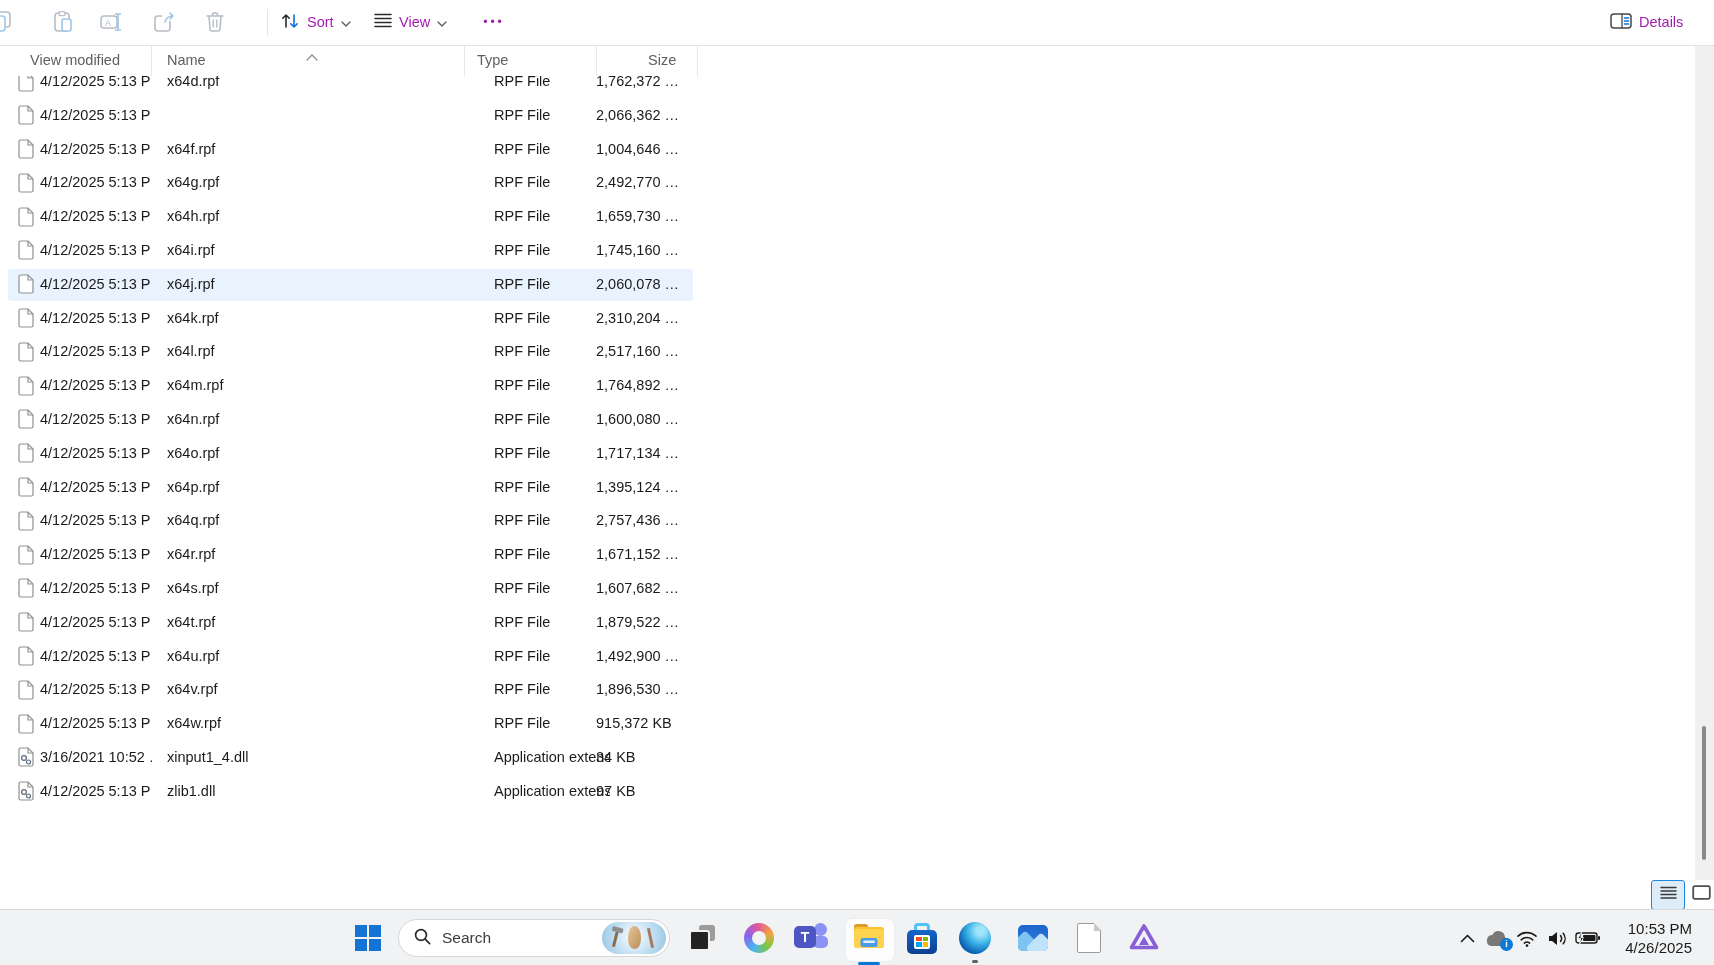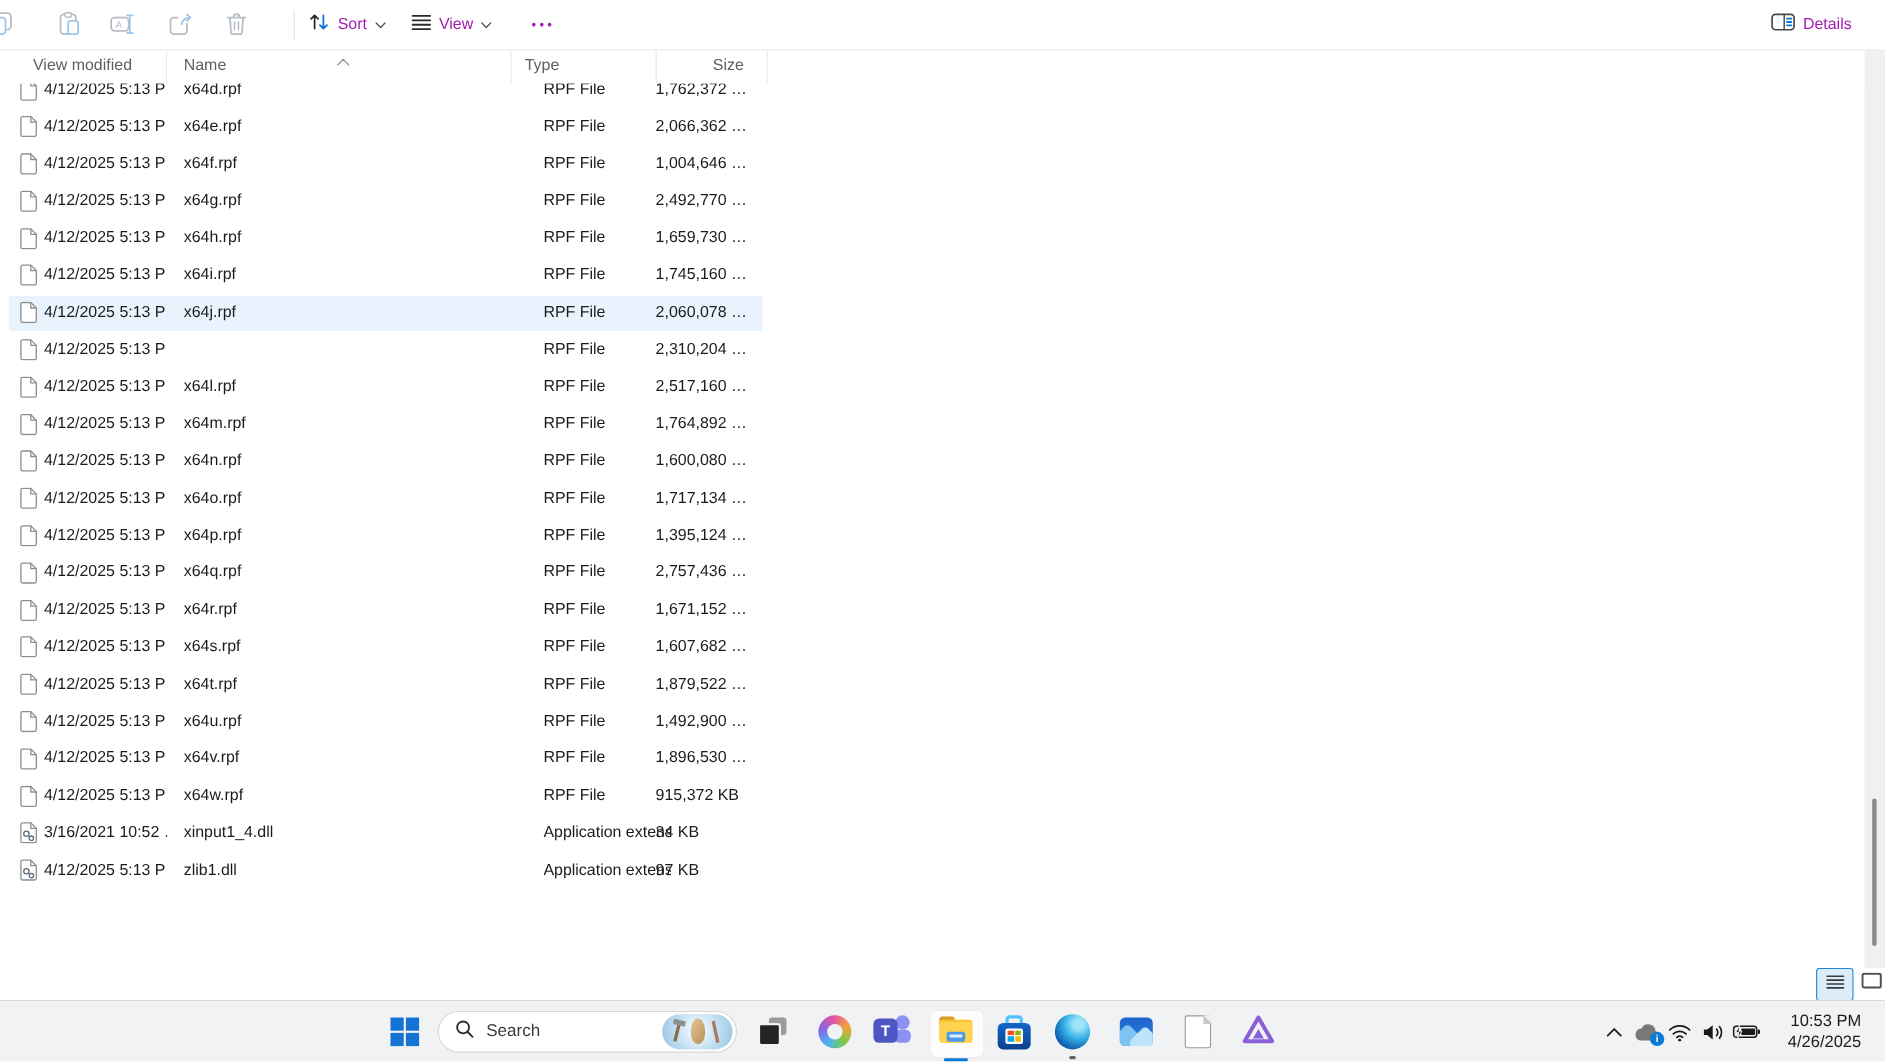--- a/index.html
+++ b/index.html
@@ -228,21 +228,20 @@
         <span class="rc rt">RPF File</span>
         <span class="rc rs">1,762,372 …</span>
       </div>
       <div class="row">
         <span class="row-bg"></span>
         <span class="ri"><svg width="16" height="20" viewBox="0 0 16 20" fill="none">
             <path d="M1 2.5A1.5 1.5 0 0 1 2.5 1H10l5 5v11.5a1.5 1.5 0 0 1-1.5 1.5h-11A1.5 1.5 0 0 1 1 17.5Z" fill="#fff" stroke="#8f8f8f" stroke-width="1.2"></path>
             <path d="M10 1v5h5" stroke="#8f8f8f" stroke-width="1.2" fill="none"></path>
           </svg></span>
         <span class="rc rd">4/12/2025 5:13 P…</span>
-        <span class="rc rn">x64e.rpf</span>
         <span class="rc rt">RPF File</span>
         <span class="rc rs">2,066,362 …</span>
       </div>
       <div class="row">
         <span class="row-bg"></span>
         <span class="ri"><svg width="16" height="20" viewBox="0 0 16 20" fill="none">
             <path d="M1 2.5A1.5 1.5 0 0 1 2.5 1H10l5 5v11.5a1.5 1.5 0 0 1-1.5 1.5h-11A1.5 1.5 0 0 1 1 17.5Z" fill="#fff" stroke="#8f8f8f" stroke-width="1.2"></path>
             <path d="M10 1v5h5" stroke="#8f8f8f" stroke-width="1.2" fill="none"></path>
           </svg></span>
         <span class="rc rd">4/12/2025 5:13 P…</span>
@@ -294,20 +293,21 @@
         <span class="rc rt">RPF File</span>
         <span class="rc rs">2,060,078 …</span>
       </div>
       <div class="row">
         <span class="row-bg"></span>
         <span class="ri"><svg width="16" height="20" viewBox="0 0 16 20" fill="none">
             <path d="M1 2.5A1.5 1.5 0 0 1 2.5 1H10l5 5v11.5a1.5 1.5 0 0 1-1.5 1.5h-11A1.5 1.5 0 0 1 1 17.5Z" fill="#fff" stroke="#8f8f8f" stroke-width="1.2"></path>
             <path d="M10 1v5h5" stroke="#8f8f8f" stroke-width="1.2" fill="none"></path>
           </svg></span>
         <span class="rc rd">4/12/2025 5:13 P…</span>
+        <span class="rc rn">x64k.rpf</span>
         <span class="rc rt">RPF File</span>
         <span class="rc rs">2,310,204 …</span>
       </div>
       <div class="row">
         <span class="row-bg"></span>
         <span class="ri"><svg width="16" height="20" viewBox="0 0 16 20" fill="none">
             <path d="M1 2.5A1.5 1.5 0 0 1 2.5 1H10l5 5v11.5a1.5 1.5 0 0 1-1.5 1.5h-11A1.5 1.5 0 0 1 1 17.5Z" fill="#fff" stroke="#8f8f8f" stroke-width="1.2"></path>
             <path d="M10 1v5h5" stroke="#8f8f8f" stroke-width="1.2" fill="none"></path>
           </svg></span>
         <span class="rc rd">4/12/2025 5:13 P…</span>

